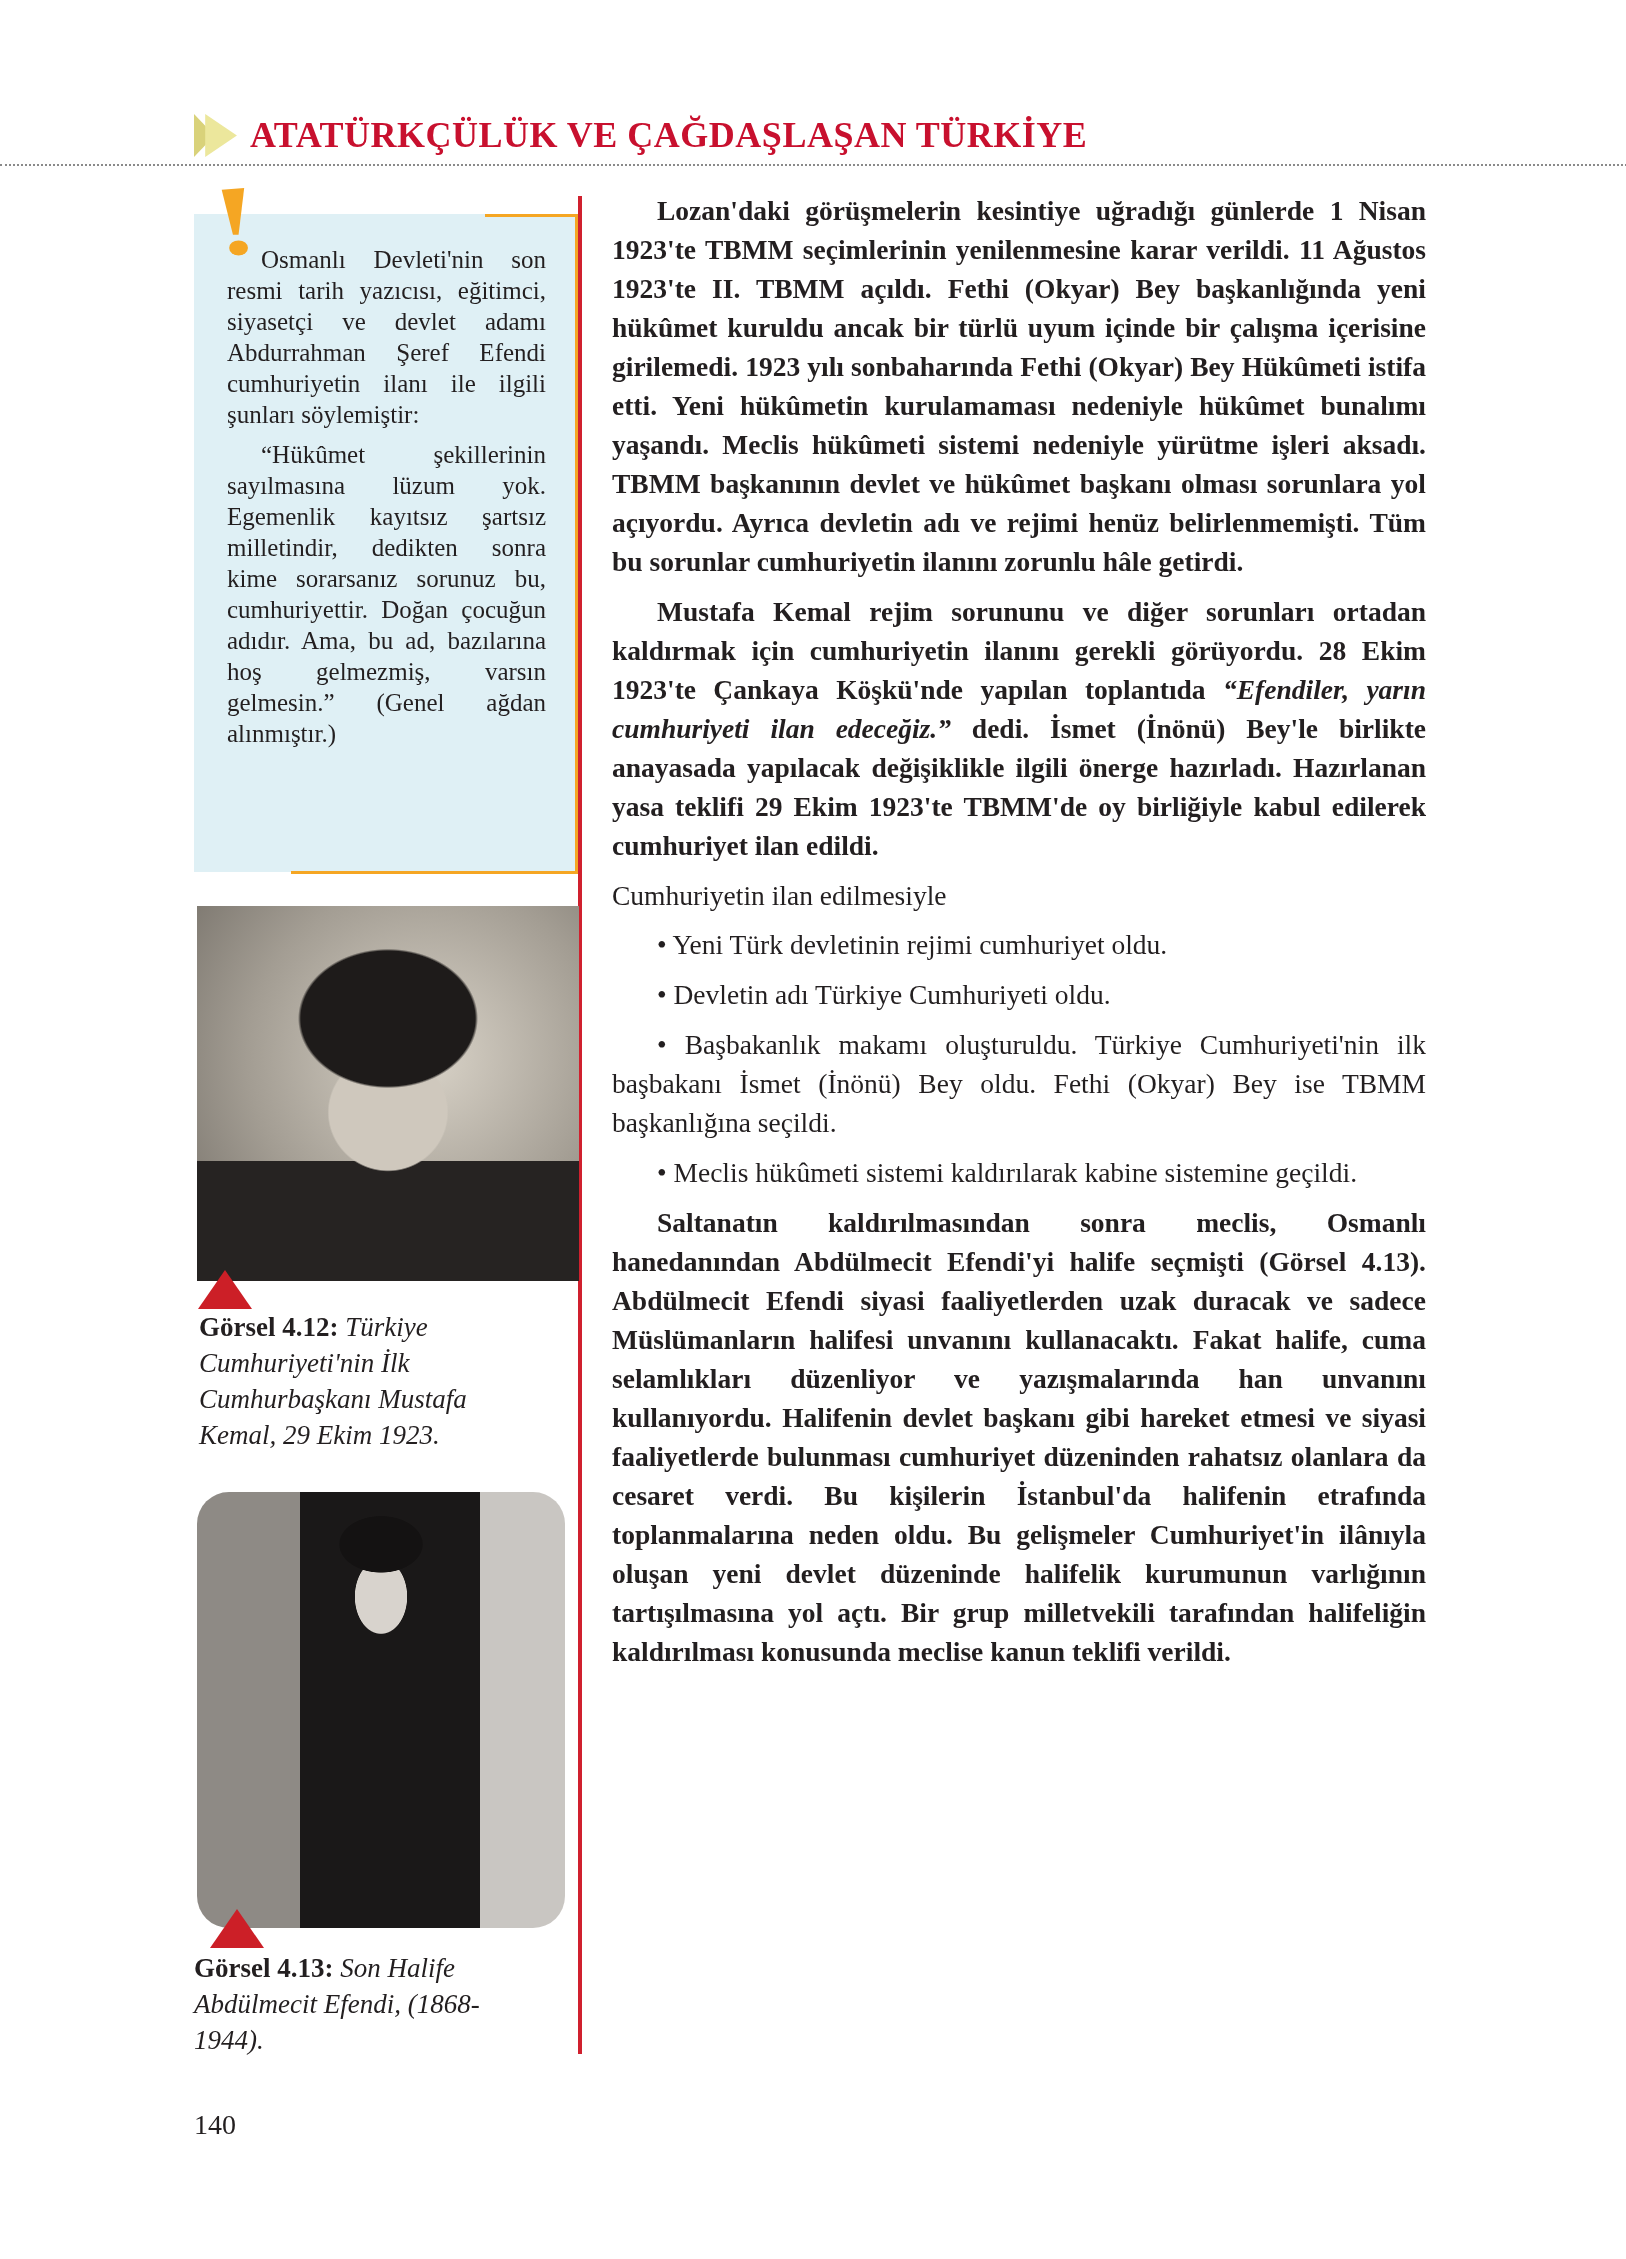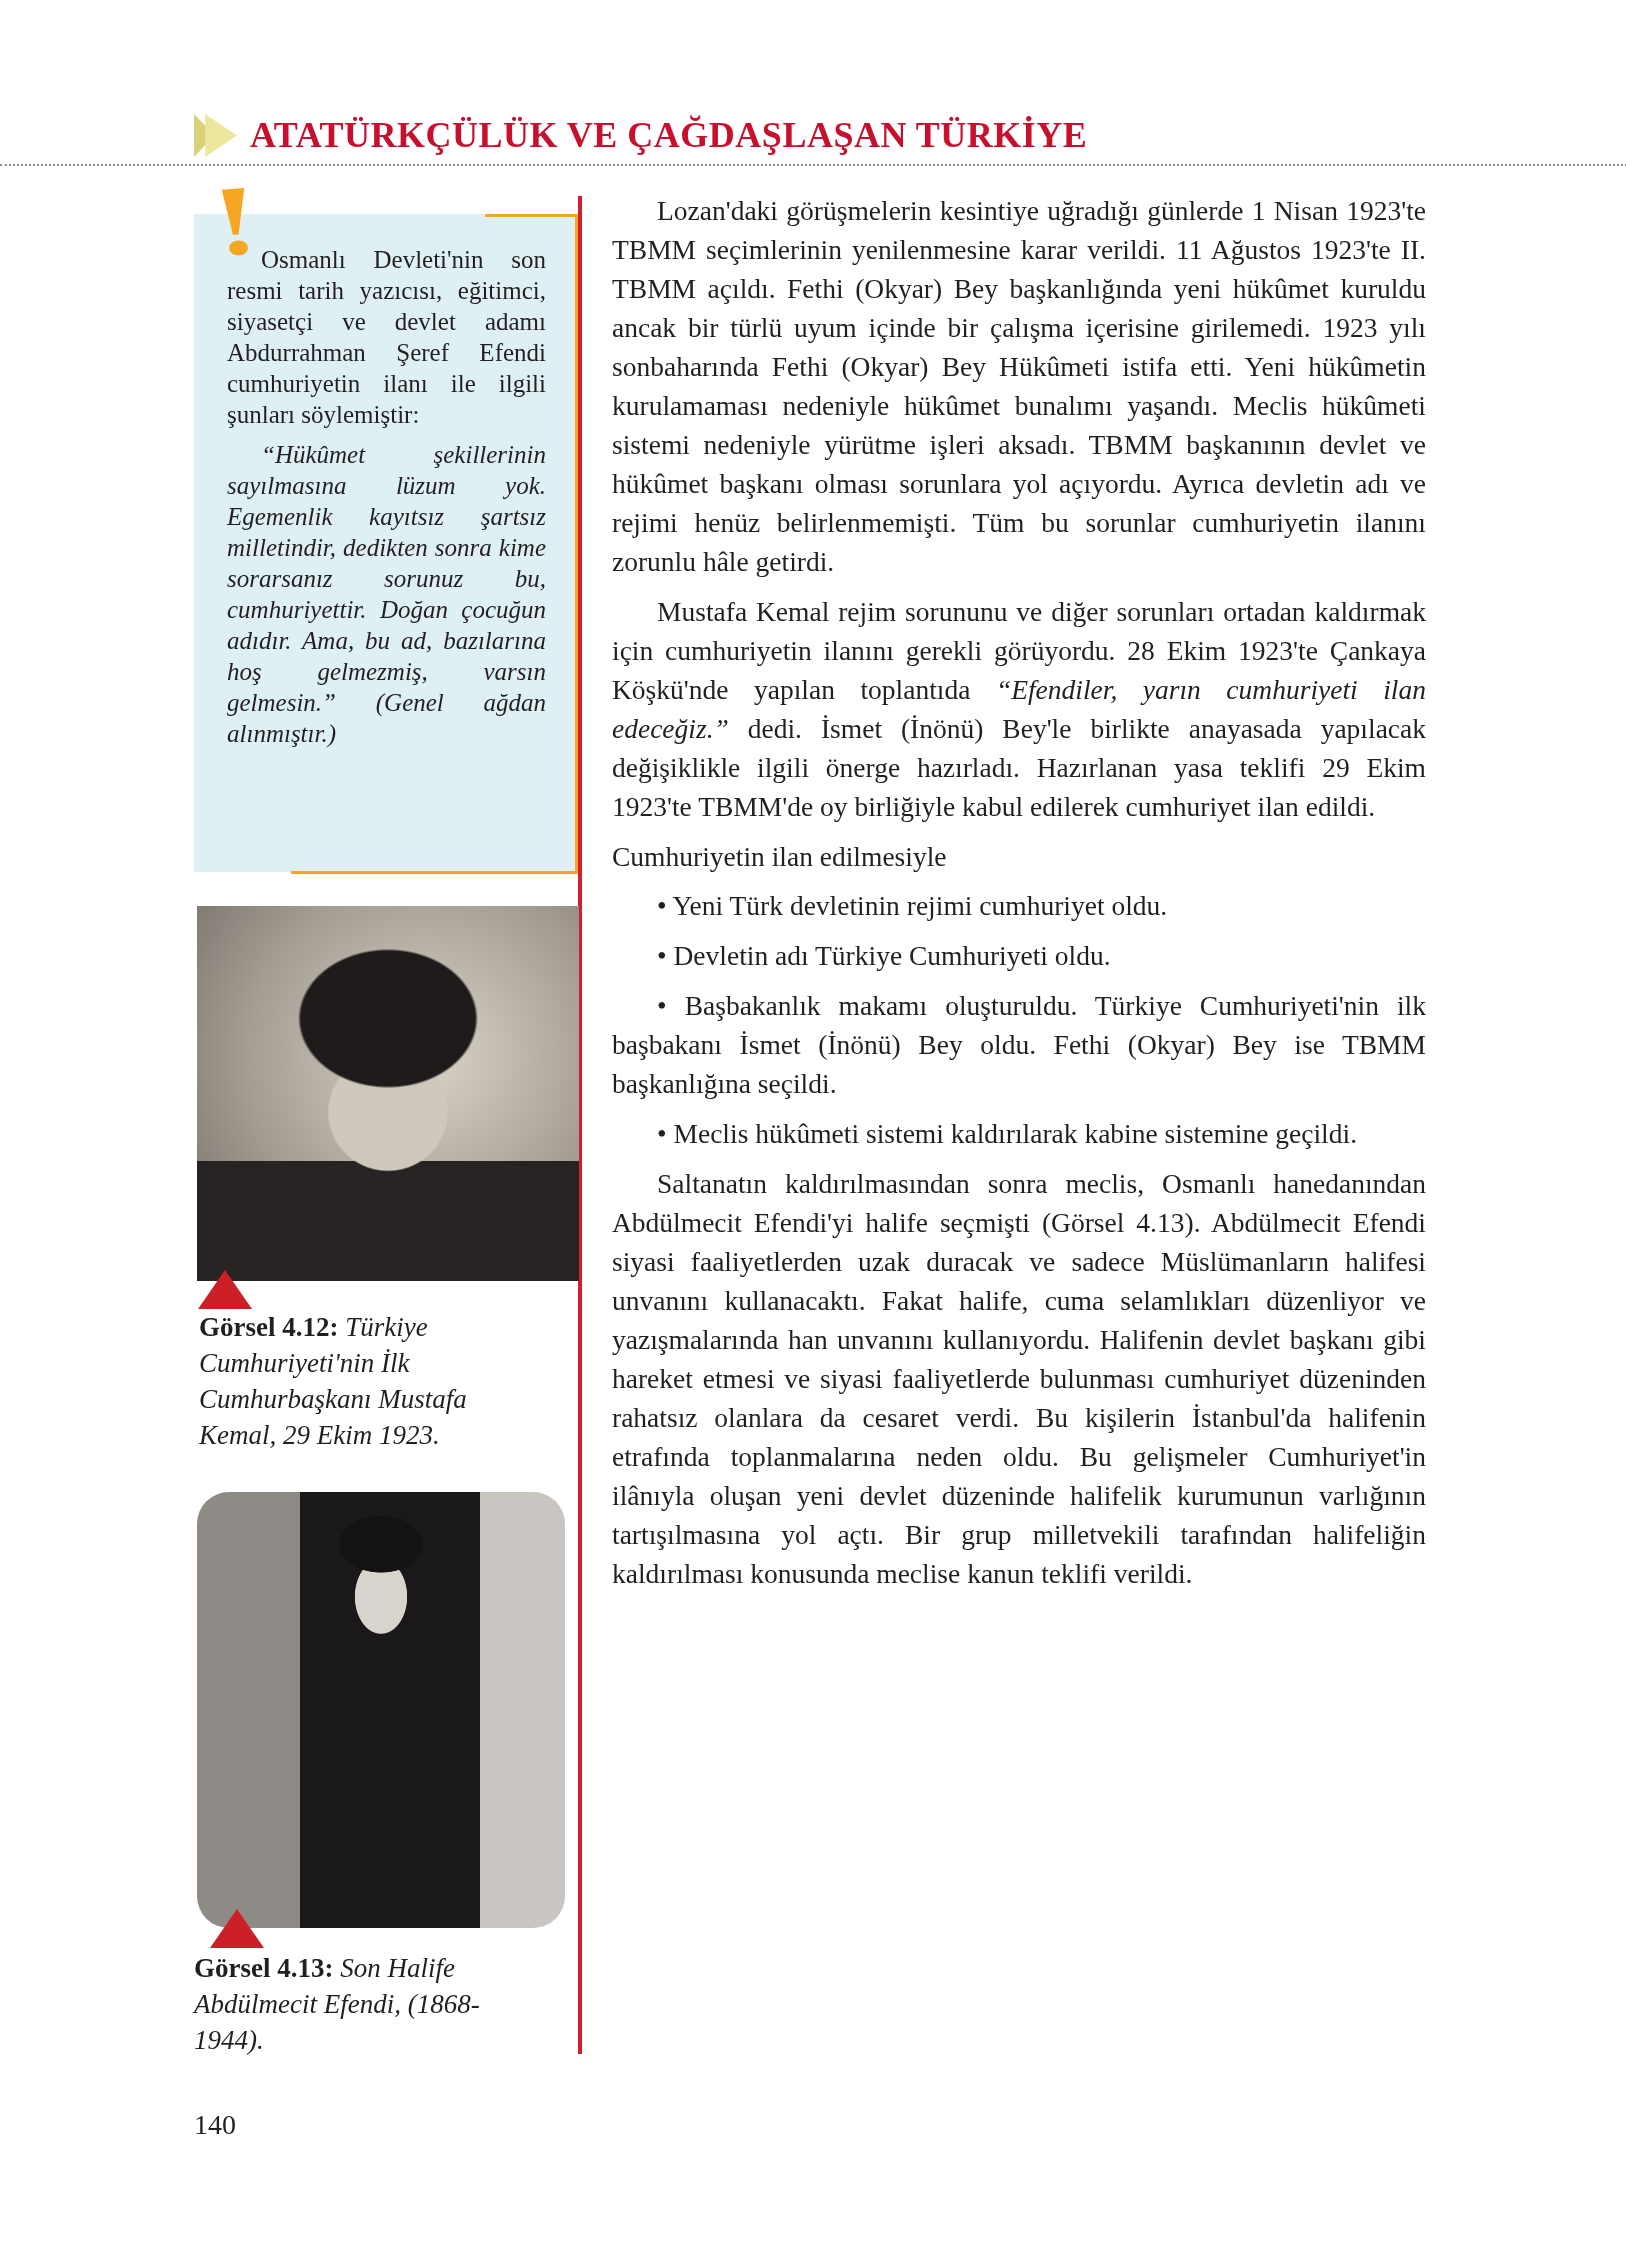--- a/index.html
+++ b/index.html
@@ -21,21 +21,21 @@
   .info-box { position:absolute; left:194px; top:214px; width:382px; height:658px;
               background:#dff0f5; }
   .info-border-top { position:absolute; left:485px; top:214px; width:93px; height:2.8px; background:#f5a623; }
   .info-border-right { position:absolute; left:575px; top:214px; width:2.8px; height:658px; background:#f5a623; }
   .info-border-bottom { position:absolute; left:291px; top:871px; width:287px; height:2.8px; background:#f5a623; }
   .excl { position:absolute; left:216px; top:186px; width:47px; height:75px; }
   .info-text { position:absolute; left:227px; top:244px; width:319px; font-size:25px;
                line-height:31px; text-align:justify; }
   .info-text p { margin:0; }
   .info-text .indent { text-indent:34px; }
-  .info-quote { font-style:italic; margin-top:9.3px !important; }
+  .info-quote { margin-top:9.3px !important; }
 
   
   .photo { position:absolute; overflow:hidden; }
   .photo1 { left:197px; top:906px; width:382px; height:375px;
             background: radial-gradient(ellipse 38% 30% at 50% 30%, #1e1b1a 0 60%, transparent 62%),
                         radial-gradient(ellipse 22% 22% at 50% 55%, #cfc8bd 0 70%, transparent 72%),
                         linear-gradient(180deg, transparent 0 68%, #262322 68% 100%),
                         radial-gradient(ellipse at 60% 40%, #d9d3c8 0%, #a39d93 55%, #6f6a63 100%); }
   .photo2 { left:197px; top:1492px; width:368px; height:436px;
             background: linear-gradient(90deg, transparent 0 77%, #c9c6c2 77% 100%),
@@ -56,21 +56,21 @@
   .caption i { font-style:italic; }
   .cap1 { left:199px; top:1309px; width:336px; }
   .cap2 { left:194px; top:1950px; width:354px; }
 
   .page-num { position:absolute; left:194px; top:2109px; font-size:28px; }
 
   
   .main { position:absolute; left:612px; top:191px; width:814px; font-size:27.5px;
           line-height:39px; text-align:justify; }
   .main p { margin:0 0 11.2px 0; }
-  .main .ind { text-indent:45px; }
+  .main .ind { text-indent:45px;font-weight:bold; }
   .main .lead { margin-bottom:9.3px; }
   .main .bullet { text-indent:45px; }
   .main .subhead { color:#c8102e; font-weight:bold; margin:5.6px 0 7.5px 45px; font-size:27px; }
   .main em { font-style:italic; }
 </style>
 </head>
 <body>
 
 <div class="header">
   <svg class="hdr-arrows" viewBox="0 0 60 46">

